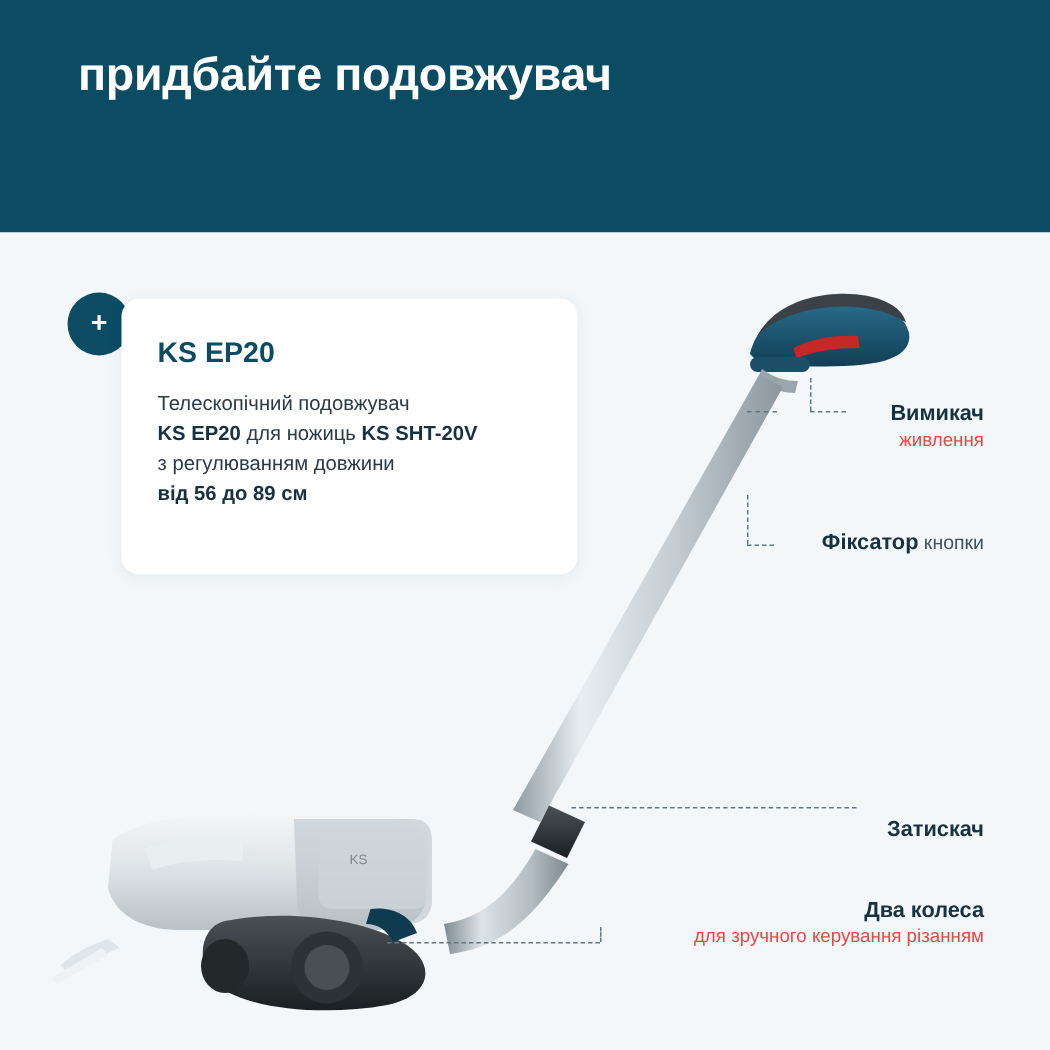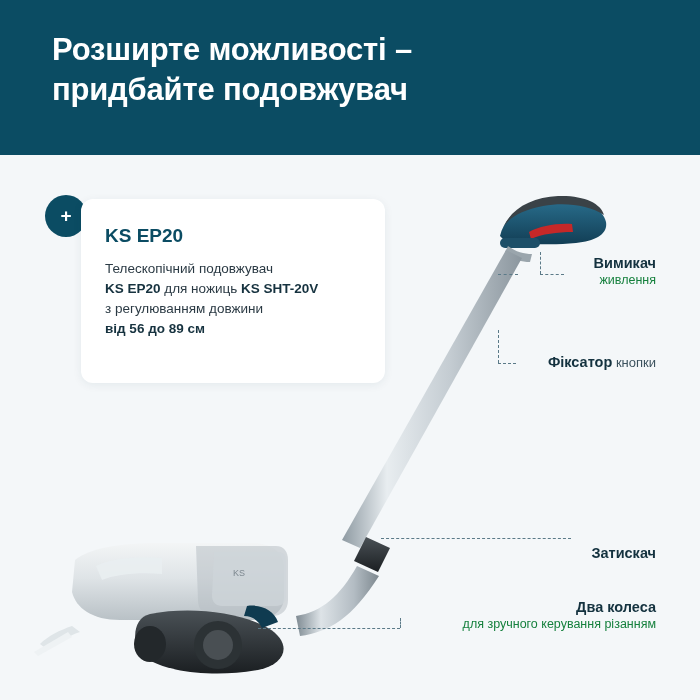--- a/index.html
+++ b/index.html
@@ -98,31 +98,31 @@
   }
   .callout .l1 {
     font-size: 14.5px;
     font-weight: bold;
     color: #14323f;
     line-height: 18px;
     white-space: nowrap;
   }
   .callout .l2 {
     font-size: 12.5px;
-    color: #15803d;
+    color: #ef4444;
     line-height: 17px;
     white-space: nowrap;
     text-align: right;
   }
   .callout .l1 .thin {
     font-weight: normal;
     color: #3c525e;
     font-size: 13px;
   }
-  #callout-0 { right: 44px; top: 254px; }
+  #callout-0 { right: 44px; top: 267px; }
   #callout-1 { right: 44px; top: 353px; }
   #callout-2 { right: 44px; top: 509px; margin-top: 35px; }
   #callout-3 { right: 44px; top: 598px; }
 
   
   .leader {
     position: absolute;
     border-top: 1px dashed #5b7a88;
     height: 0;
   }
@@ -133,21 +133,20 @@
   }
 
   svg.art { position: absolute; left: 0; top: 0; }
 </style>
 </head>
 <body>
 
 <div class="page">
 
   <div class="header">
-    <div class="header-line">Розширте можливості –</div>
     <div class="header-line">придбайте подовжувач</div>
   </div>
 
   <div class="body-area"></div>
 
   <svg class="art" width="700" height="700" viewBox="0 0 700 700" aria-hidden="true">
     <defs>
       <linearGradient id="poleGrad" x1="0" y1="0" x2="1" y2="0">
         <stop offset="0%" stop-color="#8e9aa2"></stop>
         <stop offset="25%" stop-color="#e8edf0"></stop>

